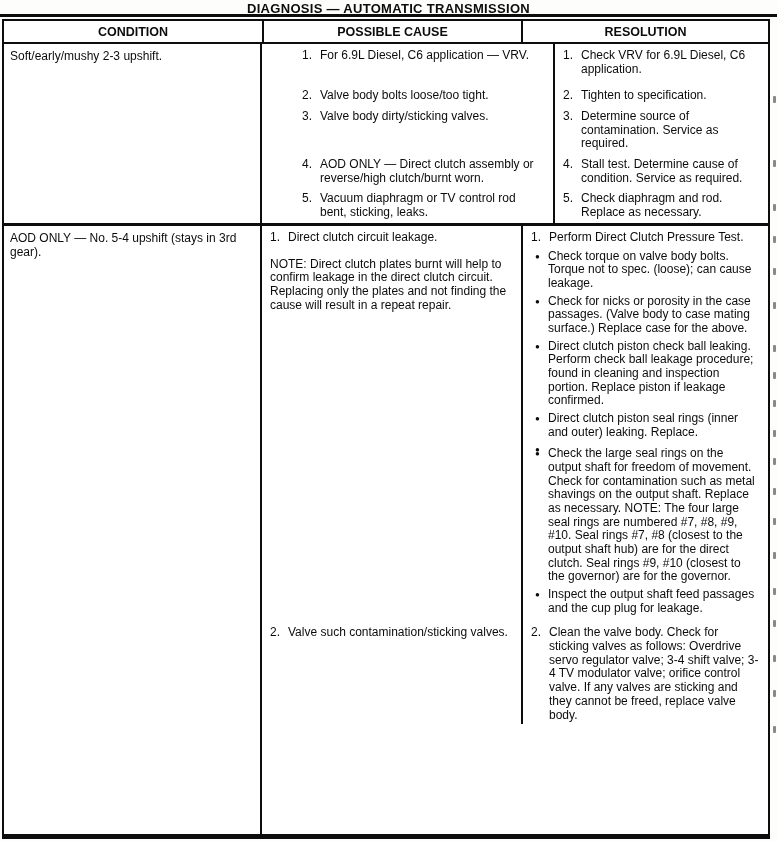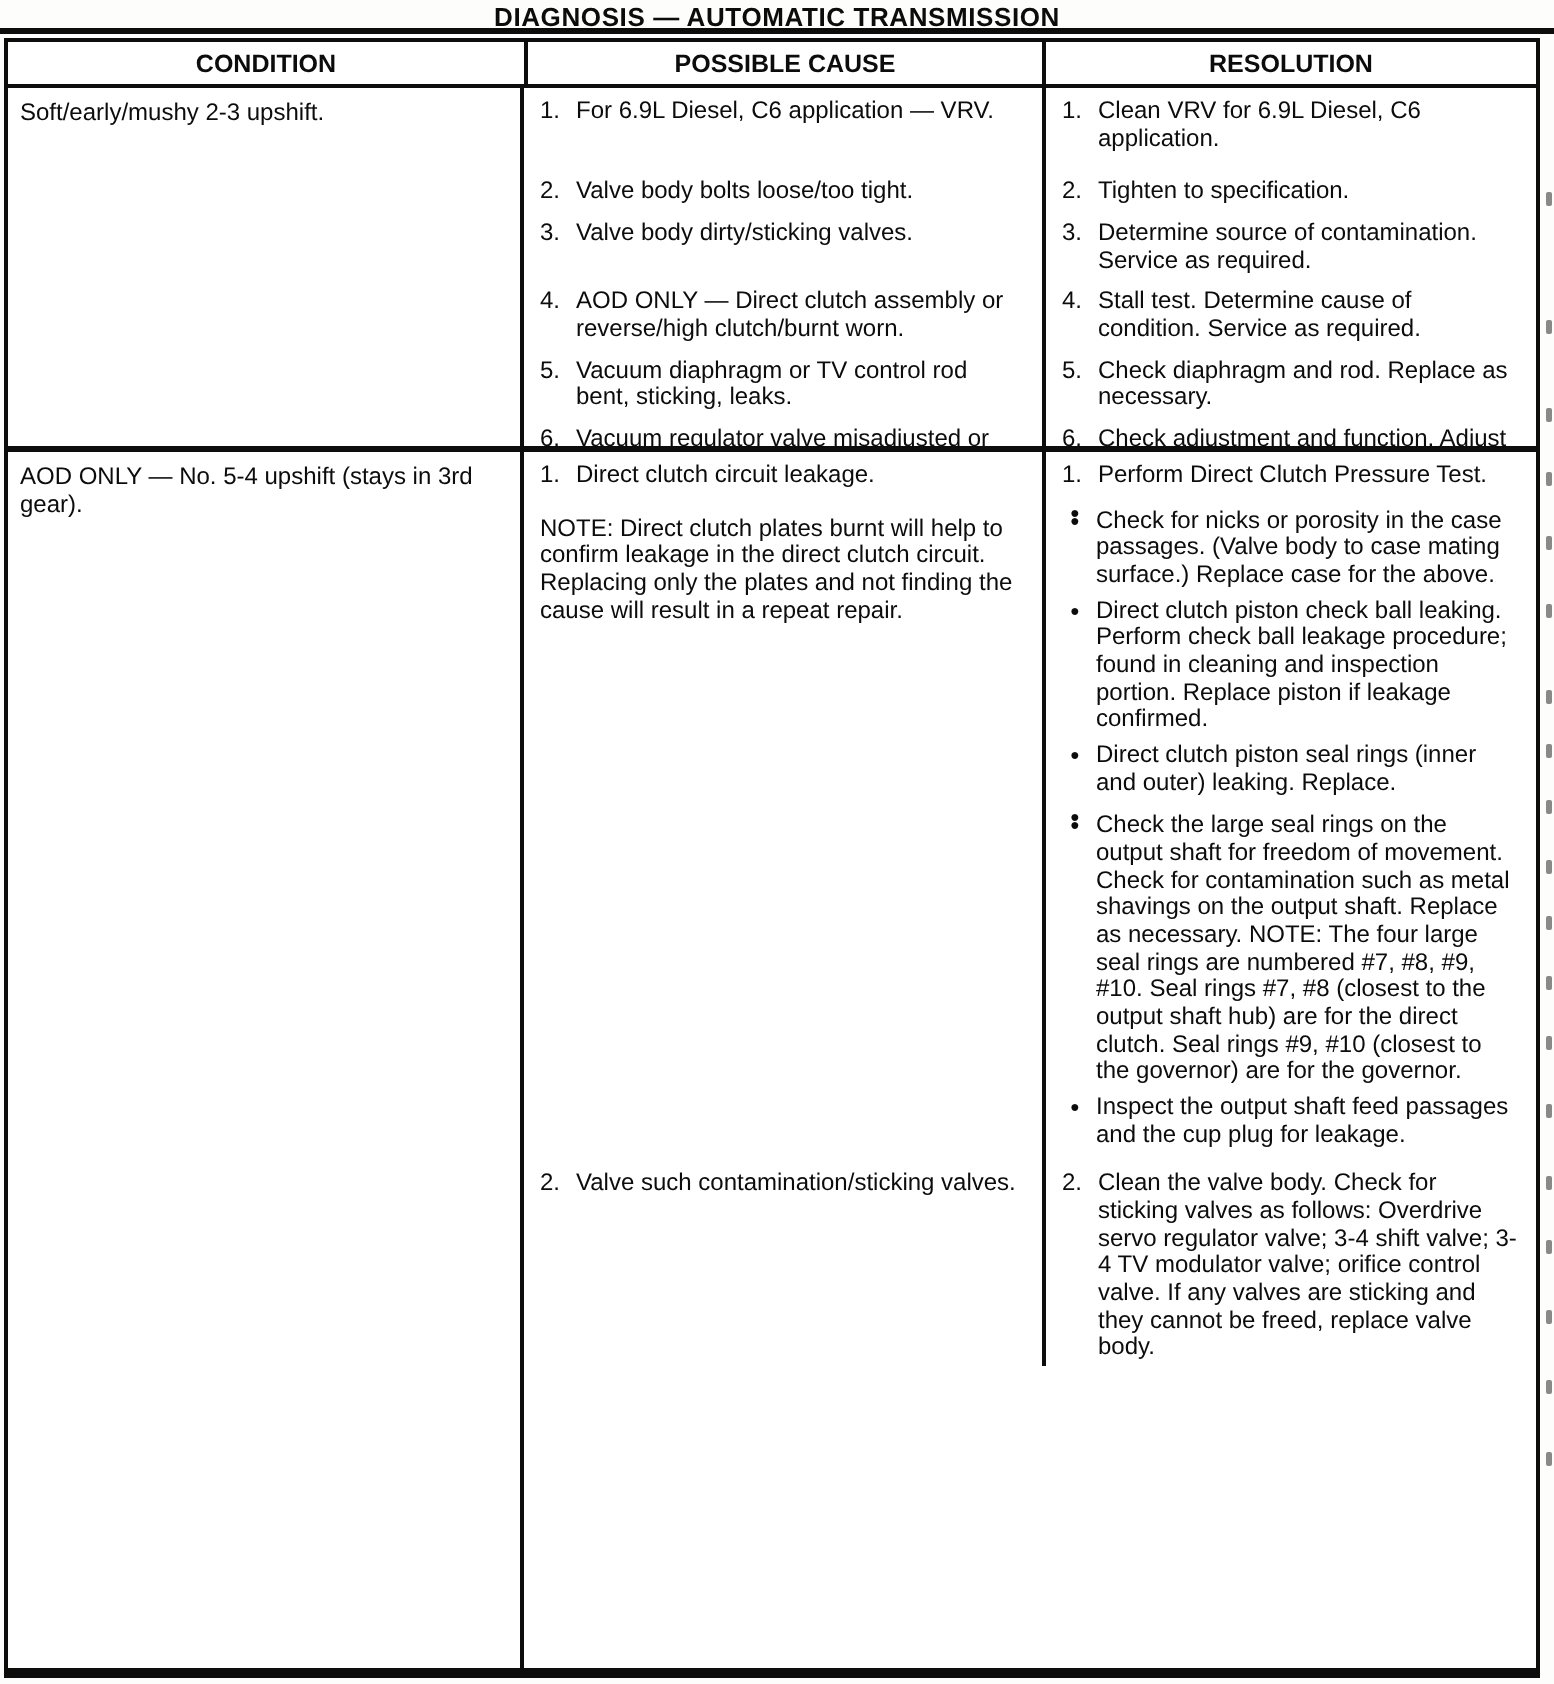--- a/index.html
+++ b/index.html
@@ -45,21 +45,21 @@
     font-size:12.5px;
     padding:4px 2px 3px 2px;
     box-sizing:border-box;
   }
   .th + .th{border-left:2px solid #0d0d0d;text-align:center;}
   .trow{
     display:grid;
     grid-template-columns:258px 1fr;
     box-sizing:border-box;
   }
-  .trow.r1{flex:0 0 179px;height:179px;overflow:hidden;}
+  .trow.r1{flex:0 0 179px;height:179px;overflow:hidden;gap:32px;}
   .trow.r2{flex:1 1 auto;border-top:3px solid #0d0d0d;overflow:hidden;}
   .cond{
     border-right:2px solid #0d0d0d;
     padding:5px 8px 4px 6px;
     font-size:12px;
     line-height:1.18;
     box-sizing:border-box;
   }
   .pairs{
     display:grid;
@@ -113,21 +113,21 @@
 
         <div class="cell cause mh1">
           <div class="ni">
               <span class="n">1.</span>
               <span>For 6.9L Diesel, C6 application — VRV.</span>
             </div>
         </div>
         <div class="cell res mh1">
           <div class="ni">
               <span class="n">1.</span>
-              <span>Clean VRV for 6.9L Diesel, C6 application.</span>
+              <span>Check VRV for 6.9L Diesel, C6 application.</span>
             </div>
         </div>
 
         <div class="cell cause mh2">
           <div class="ni">
               <span class="n">2.</span>
               <span>Valve body bolts loose/too tight.</span>
             </div>
         </div>
         <div class="cell res mh2">
@@ -202,21 +202,21 @@
               <span>Direct clutch circuit leakage.</span>
             </div>
           <div class="note">NOTE: Direct clutch plates burnt will help to confirm leakage in the direct clutch circuit. Replacing only the plates and not finding the cause will result in a repeat repair.</div>
         </div>
         <div class="cell res">
           <div class="ni">
               <span class="n">1.</span>
               <span>Perform Direct Clutch Pressure Test.</span>
             </div>
           <ul class="bullets">
-            <li><span class="bullet">●</span></li>
+            <li><span class="bullet">●</span><span>Check torque on valve body bolts. Torque not to spec. (loose); can cause leakage.</span></li>
             <li><span class="bullet">●</span><span>Check for nicks or porosity in the case passages. (Valve body to case mating surface.) Replace case for the above.</span></li>
             <li><span class="bullet">●</span><span>Direct clutch piston check ball leaking. Perform check ball leakage procedure; found in cleaning and inspection portion. Replace piston if leakage confirmed.</span></li>
             <li><span class="bullet">●</span><span>Direct clutch piston seal rings (inner and outer) leaking. Replace.</span></li>
             <li><span class="bullet">●</span></li>
             <li><span class="bullet">●</span><span>Check the large seal rings on the output shaft for freedom of movement. Check for contamination such as metal shavings on the output shaft. Replace as necessary. NOTE: The four large seal rings are numbered #7, #8, #9, #10. Seal rings #7, #8 (closest to the output shaft hub) are for the direct clutch. Seal rings #9, #10 (closest to the governor) are for the governor.</span></li>
             <li><span class="bullet">●</span><span>Inspect the output shaft feed passages and the cup plug for leakage.</span></li>
           </ul>
         </div>
 
         <div class="cell cause">

